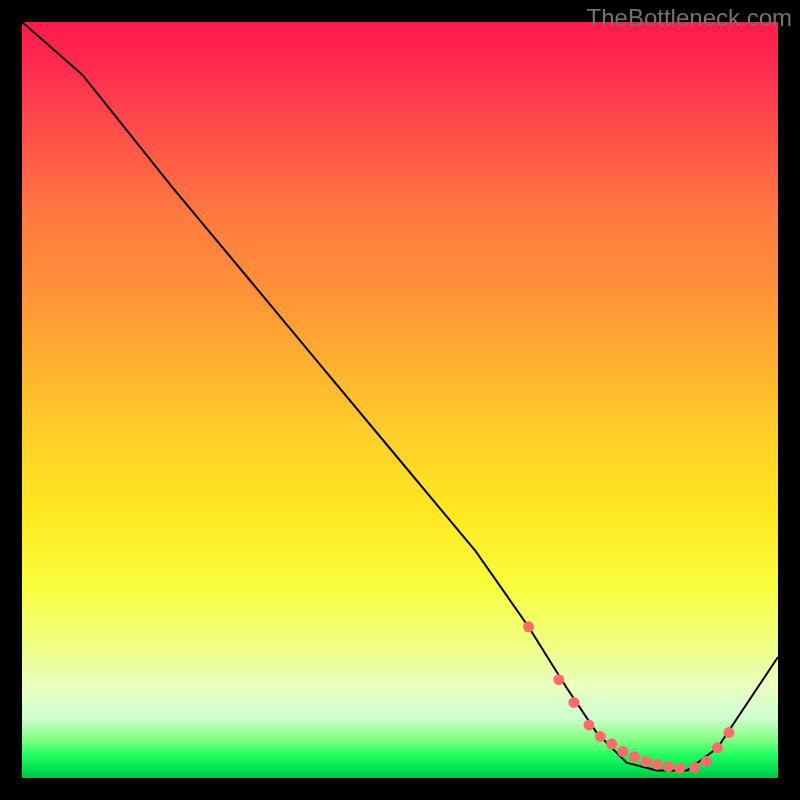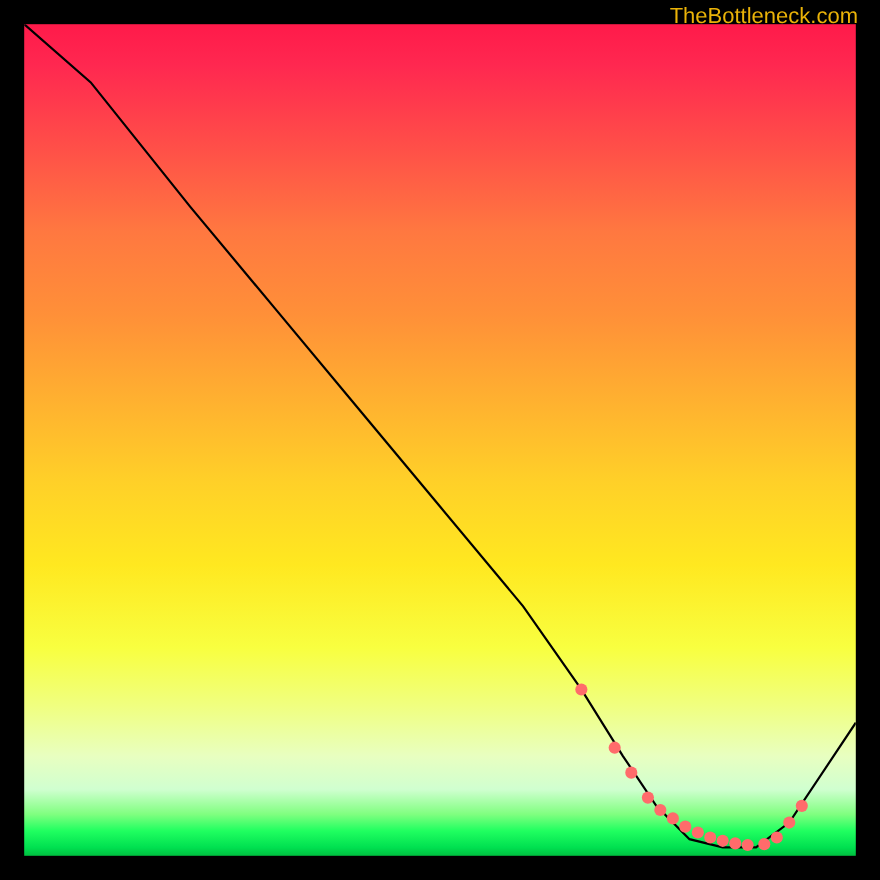--- a/index.html
+++ b/index.html
@@ -7,23 +7,23 @@
     width: 800px;
     height: 800px;
     background: #000;
     position: relative;
     font-family: Arial, sans-serif;
     overflow: hidden;
   }
   .attribution {
     position: absolute;
     top: 4px;
-    right: 20px;
-    color: #eab308;
-    font-size: 20px;
+    right: 8px;
+    color: #737373;
+    font-size: 24px;
     z-index: 10;
   }
   .plot-area {
     position: absolute;
     left: 22px;
     top: 22px;
     width: 756px;
     height: 756px;
     background: linear-gradient(to bottom,
       #ff1a4a 0%,

